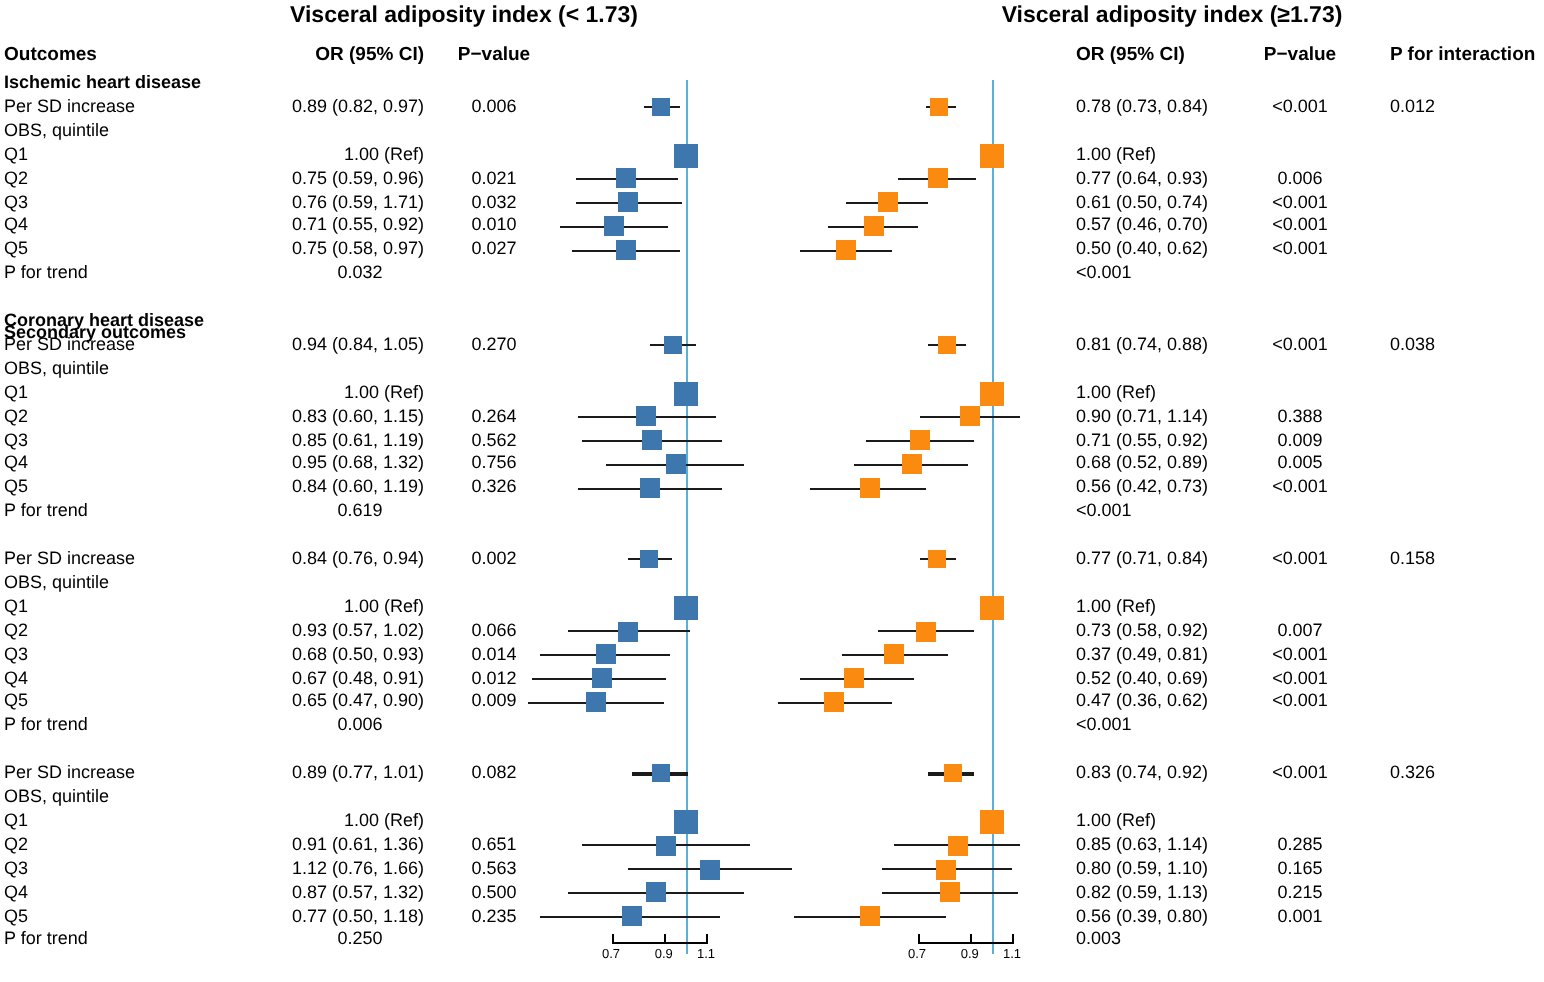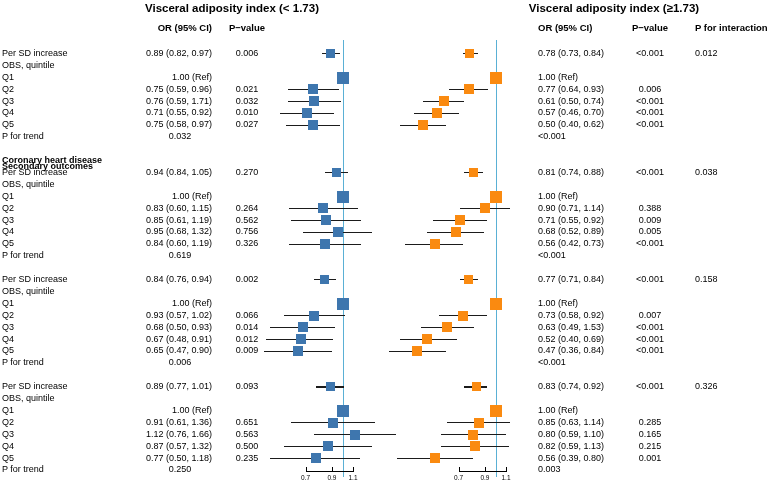--- a/index.html
+++ b/index.html
@@ -23,27 +23,31 @@
   .refline { position:absolute; top:40px; height:437px; width:1.2px; z-index:1; }
   .axis-line { position:absolute; top:471px; height:1.2px; background:#000; z-index:2; }
   .tick { position:absolute; top:467px; height:5px; width:1.2px; background:#000; z-index:2; }
   .tick-label { position:absolute; top:473.5px; width:16px; text-align:center; font-size:6.5px; z-index:2; }
 </style>
 </head>
 <body>
 
 <div id="figure">
   <div class="title" style="left:117px; width:230px;">Visceral adiposity index (&lt; 1.73)</div>
-  <div class="title" style="left:484px; width:260px;">Visceral adiposity index (≥1.73)</div>
+  <div class="title" style="left:456px; width:260px;">Visceral adiposity index (≥1.73)</div>
 
+  <div class="hdr label" style="top:22px;">Outcomes</div>
   <div class="hdr left-or" style="top:22px;">OR (95% CI)</div>
   <div class="hdr left-p" style="top:22px;">P−value</div>
   <div class="hdr right-or" style="top:22px;">OR (95% CI)</div>
   <div class="hdr right-p" style="top:22px;">P−value</div>
   <div class="hdr p-inter" style="top:22px;">P for interaction</div>
+<div class="row" style="top: 36px;">
+      <div class="cell label bold">Ischemic heart disease</div>
+    </div>
     <div class="row" style="top: 47.9px;">
       <div class="cell label">Per SD increase</div>
       <div class="cell left-or">0.89 (0.82, 0.97)</div>
       <div class="cell left-p">0.006</div>
       <div class="ci" style="left: 322.163px; width: 17.6391px; background: rgb(27, 27, 27);"></div>
       <div class="sq" style="left: 326.264px; top: 1.4px; width: 9px; height: 9px; background: rgb(62, 118, 174);"></div>
       <div class="cell right-or">0.78 (0.73, 0.84)</div>
       <div class="cell right-p">&lt;0.001</div>
       <div class="ci" style="left: 462.955px; width: 14.7375px; background: rgb(27, 27, 27);"></div>
       <div class="sq" style="left: 465.412px; top: 1.4px; width: 9px; height: 9px; background: rgb(250, 138, 16);"></div>
@@ -217,21 +221,21 @@
       <div class="cell right-p">0.007</div>
       <div class="ci" style="left: 438.804px; width: 48.4413px; background: rgb(27, 27, 27);"></div>
       <div class="sq" style="left: 457.955px; top: 0.9px; width: 10px; height: 10px; background: rgb(250, 138, 16);"></div>
     </div>
     <div class="row" style="top: 321.6px;">
       <div class="cell label">Q3</div>
       <div class="cell left-or">0.68 (0.50, 0.93)</div>
       <div class="cell left-p">0.014</div>
       <div class="ci" style="left: 270.22px; width: 65.1605px; background: rgb(27, 27, 27);"></div>
       <div class="sq" style="left: 297.505px; top: 0.9px; width: 10px; height: 10px; background: rgb(62, 118, 174);"></div>
-      <div class="cell right-or">0.63 (0.49, 1.53)</div>
+      <div class="cell right-or">0.37 (0.49, 0.81)</div>
       <div class="cell right-p">&lt;0.001</div>
       <div class="ci" style="left: 421.098px; width: 52.776px; background: rgb(27, 27, 27);"></div>
       <div class="sq" style="left: 442.486px; top: 0.9px; width: 10px; height: 10px; background: rgb(250, 138, 16);"></div>
     </div>
     <div class="row" style="top: 333.5px;">
       <div class="cell label">Q4</div>
       <div class="cell left-or">0.67 (0.48, 0.91)</div>
       <div class="cell left-p">0.012</div>
       <div class="ci" style="left: 265.933px; width: 67.1641px; background: rgb(27, 27, 27);"></div>
       <div class="sq" style="left: 295.95px; top: 0.9px; width: 10px; height: 10px; background: rgb(62, 118, 174);"></div>
@@ -239,34 +243,34 @@
       <div class="cell right-p">&lt;0.001</div>
       <div class="ci" style="left: 399.789px; width: 57.2488px; background: rgb(27, 27, 27);"></div>
       <div class="sq" style="left: 422.338px; top: 0.9px; width: 10px; height: 10px; background: rgb(250, 138, 16);"></div>
     </div>
     <div class="row" style="top: 345.4px;">
       <div class="cell label">Q5</div>
       <div class="cell left-or">0.65 (0.47, 0.90)</div>
       <div class="cell left-p">0.009</div>
       <div class="ci" style="left: 263.723px; width: 68.2145px; background: rgb(27, 27, 27);"></div>
       <div class="sq" style="left: 292.768px; top: 0.9px; width: 10px; height: 10px; background: rgb(62, 118, 174);"></div>
-      <div class="cell right-or">0.47 (0.36, 0.84)</div>
+      <div class="cell right-or">0.47 (0.36, 0.62)</div>
       <div class="cell right-p">&lt;0.001</div>
       <div class="ci" style="left: 388.727px; width: 57.0796px; background: rgb(27, 27, 27);"></div>
       <div class="sq" style="left: 411.723px; top: 0.9px; width: 10px; height: 10px; background: rgb(250, 138, 16);"></div>
     </div>
     <div class="row" style="top: 357.3px;">
       <div class="cell label">P for trend</div>
       <div class="cell left-trend">0.006</div>
       <div class="cell right-or">&lt;0.001</div>
     </div>
     <div class="row" style="top: 381.1px;">
       <div class="cell label">Per SD increase</div>
       <div class="cell left-or">0.89 (0.77, 1.01)</div>
-      <div class="cell left-p">0.093</div>
+      <div class="cell left-p">0.082</div>
       <div class="ci" style="left: 315.557px; width: 28.4881px; background: rgb(27, 27, 27);"></div>
       <div class="sq" style="left: 326.264px; top: 1.4px; width: 9px; height: 9px; background: rgb(62, 118, 174);"></div>
       <div class="cell right-or">0.83 (0.74, 0.92)</div>
       <div class="cell right-p">&lt;0.001</div>
       <div class="ci" style="left: 464.384px; width: 22.861px; background: rgb(27, 27, 27);"></div>
       <div class="sq" style="left: 471.935px; top: 1.4px; width: 9px; height: 9px; background: rgb(250, 138, 16);"></div>
       <div class="cell p-inter">0.326</div>
     </div>
     <div class="row" style="top: 393px;">
       <div class="cell label">OBS, quintile</div>

